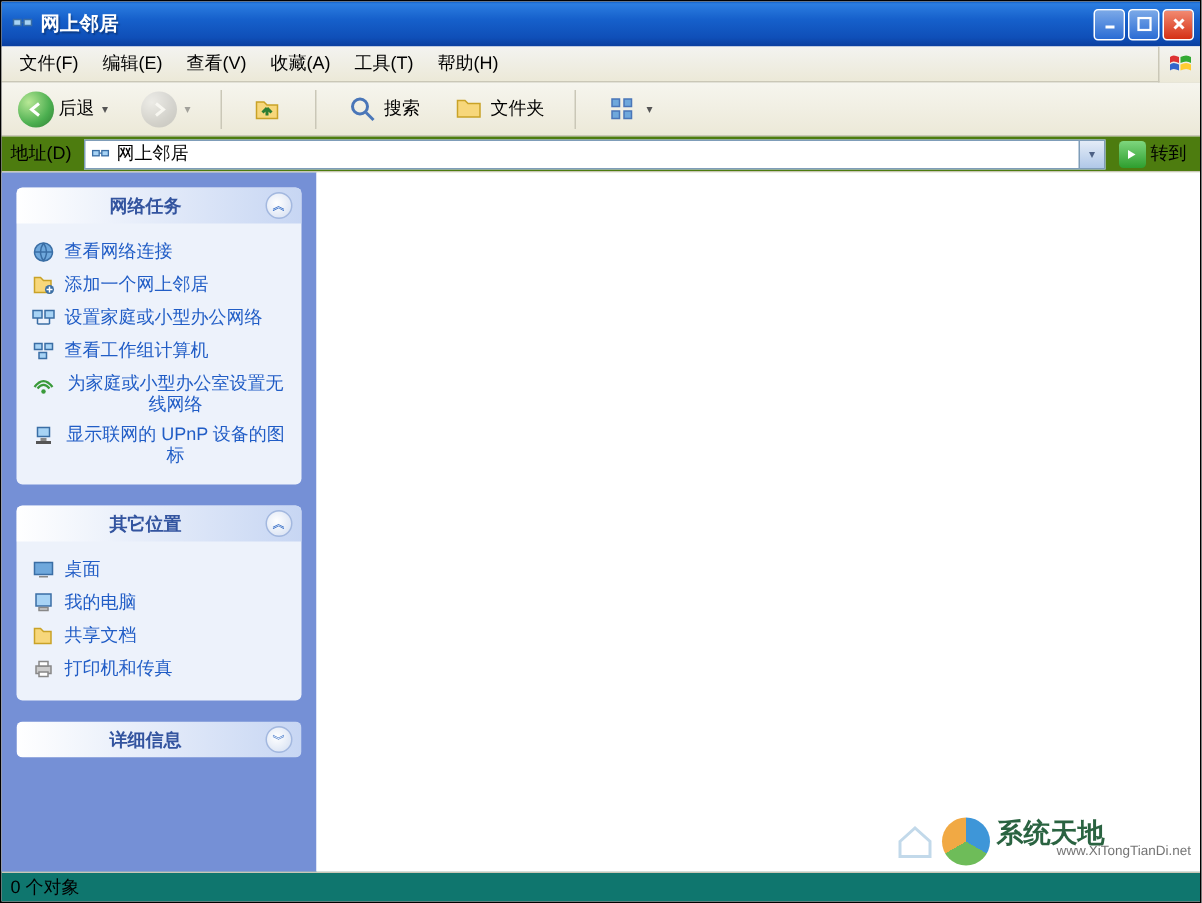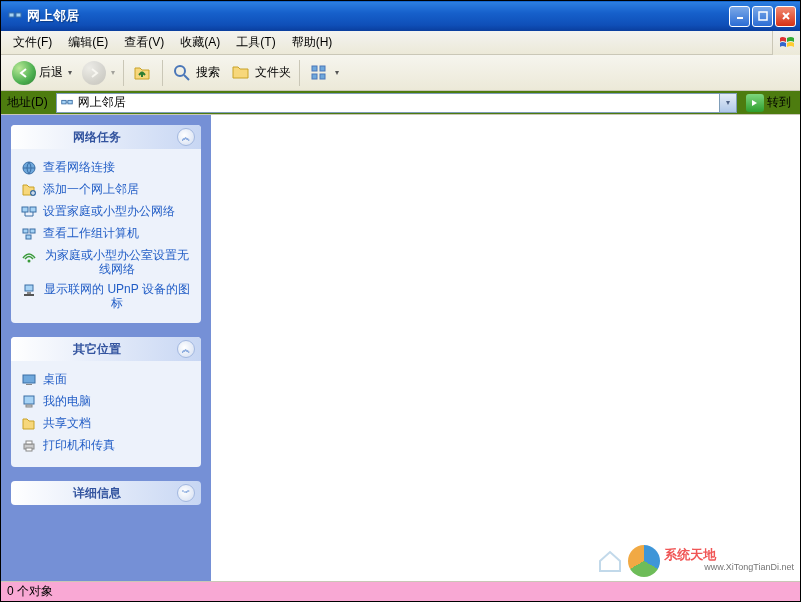--- a/index.html
+++ b/index.html
@@ -60,21 +60,21 @@
 }
 
 
 .toolbar {
   height: 36px;
   background: linear-gradient(to bottom, #f6f5ee, #ece9d8);
   border-bottom: 1px solid #cac7b7;
   display: flex;
   align-items: center;
   padding: 0 6px;
-  gap: 0;
+  gap: 12px;
 }
 .tool-btn {
   height: 30px;
   display: flex; align-items: center;
   padding: 0 4px;
   border: 1px solid transparent;
   border-radius: 3px;
   cursor: default;
   gap: 3px;
 }
@@ -178,21 +178,21 @@
 .task-text { line-height: 14px; }
 
 .main-area {
   flex: 1;
   background: #fff;
 }
 
 
 .statusbar {
   height: 20px;
-  background: #f9a8d4;
+  background: #0f766e;
   border-top: 1px solid #cac7b7;
   display: flex; align-items: center;
   padding: 0 6px;
   font-size: 12px;
 }
 
 
 .watermark {
   position: absolute;
   right: 6px; bottom: 24px;
@@ -202,21 +202,21 @@
 .watermark-icon {
   width: 32px; height: 32px; border-radius: 50%;
   background: conic-gradient(#2a8bd4 0 120deg, #5fb548 120deg 240deg, #f0a030 240deg 360deg);
 }
 .watermark-house {
   width: 28px; height: 28px;
   display: flex; align-items: center; justify-content: center;
   color: #bcd5e8;
 }
 .watermark-text { line-height: 12px; }
-.watermark-text .cn { font-weight: bold; font-size: 13px; color: #ef4444; }
+.watermark-text .cn { font-weight: bold; font-size: 18px; color: #14532d; }
 .watermark-text .en { font-size: 9px; color: #666; margin-left: 40px; }
 
 
 svg { display: block; }
 </style>
 </head>
 <body>
 
 <div class="titlebar">
   <span class="titlebar-icon">

